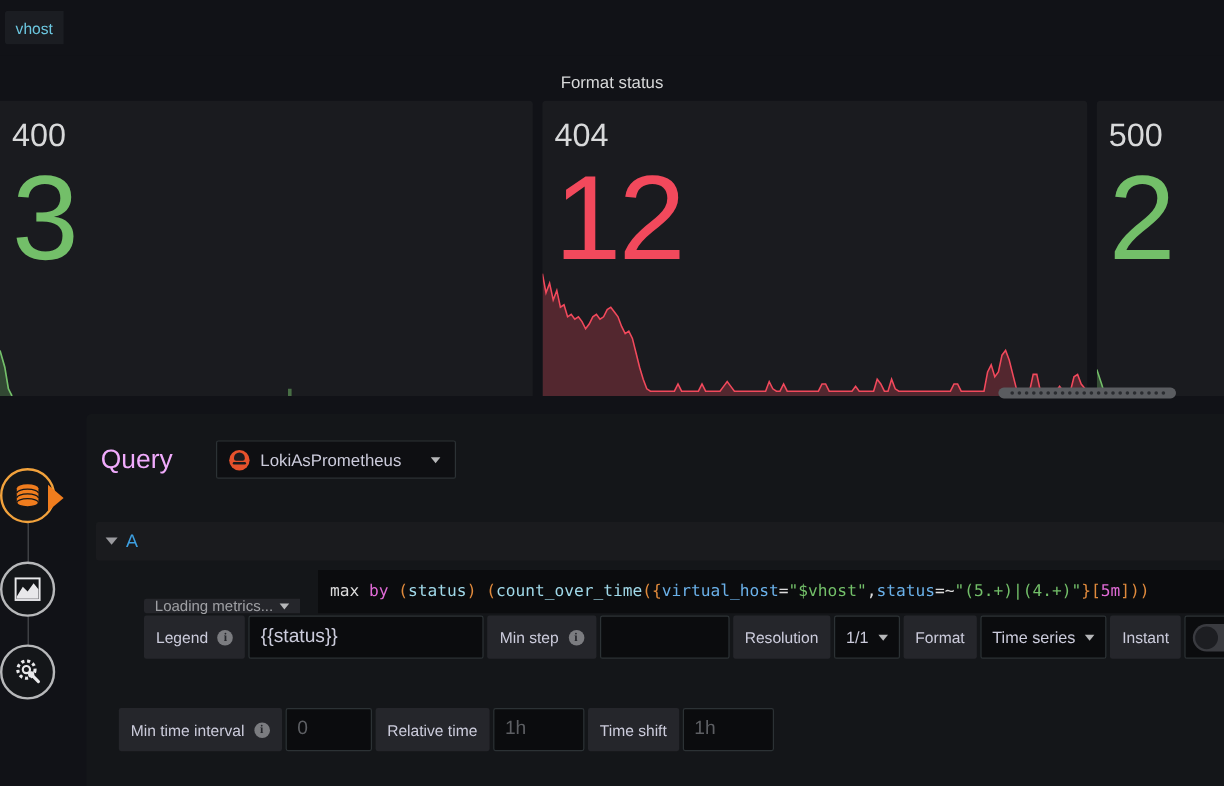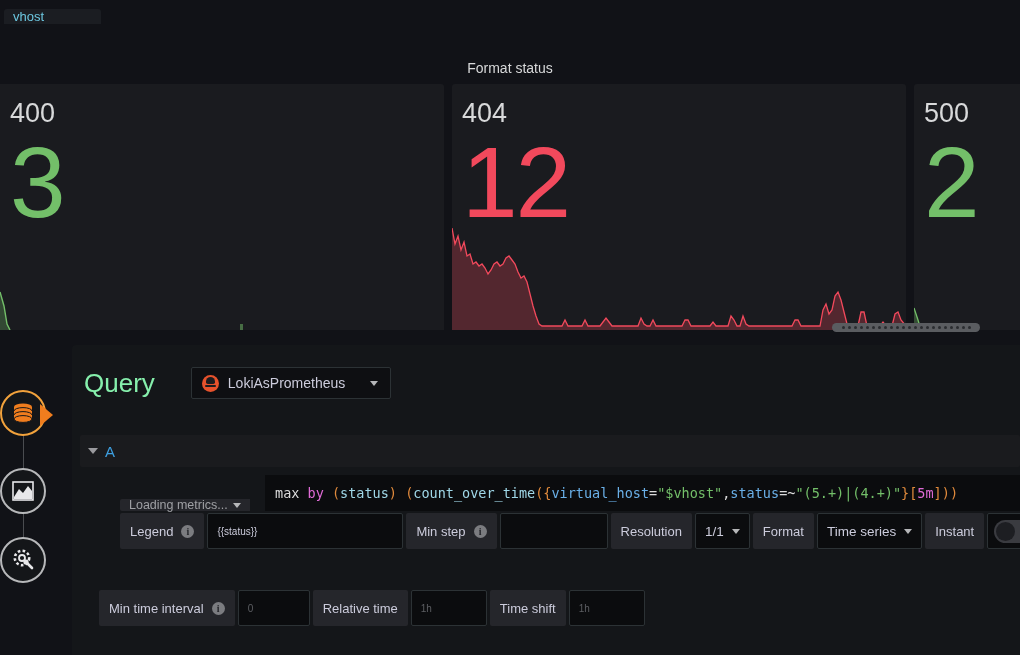--- a/index.html
+++ b/index.html
@@ -8,21 +8,21 @@
     width: 1020px; height: 655px;
     background: #0b0c0e;
     font-family: "Liberation Sans", sans-serif;
     overflow: hidden;
   }
   #root { position: relative; width: 1020px; height: 655px; background: #111217; }
 
   
   .varbar { position: absolute; left: 0; top: 0; width: 1020px; height: 46px; background: #111217; }
   .var-wrap { position: absolute; left: 4px; top: 9px; display: flex; align-items: stretch;
-              border-radius: 3px; overflow: hidden; height: 28px; flex-direction: column; }
+              border-radius: 3px; overflow: hidden; height: 28px; }
   .var-label { background: #1b1d22; color: #6cc7e0; font-size: 13px; padding: 0 9px;
                display: flex; align-items: center; }
   .var-value { background: #a21caf; color: #d8d9da; font-size: 14px; padding: 0 11px;
                display: flex; align-items: flex-start; gap: 7px; border-radius: 0 3px 3px 0; margin-top: 48px; }
   .caret { width: 0; height: 0; border-left: 4px solid transparent; border-right: 4px solid transparent;
            border-top: 5px solid #b6b7b9; display: inline-block; }
 
   
   .panel-title { position: absolute; top: 60px; left: 0; width: 1020px; text-align: center;
                  color: #d8d9da; font-size: 14px; }
@@ -44,21 +44,21 @@
   .hscroll { position: absolute; left: 832px; top: 323px; width: 148px; height: 9px;
              background: #5a5c60; border-radius: 5px; display: flex; align-items: center;
              justify-content: center; gap: 3px; }
   .hscroll i { width: 3px; height: 3px; border-radius: 50%; background: #2a2c30; display: block; }
 
   
   .editor { position: absolute; left: 72px; top: 345px; width: 948px; height: 310px;
             background: #141619; border-radius: 4px 0 0 0; }
   .query-head { position: absolute; left: 0; top: 10px; width: 100%; height: 56px;
                 display: flex; align-items: center; padding-left: 12px; gap: 36px; }
-  .query-lbl { color: #86efac; font-size: 26px; }
+  .query-lbl { color: #f0abfc; font-size: 22px; }
   .ds-picker { display: flex; align-items: center; gap: 9px; background: #0e0f12;
                border: 1px solid #2c3235; border-radius: 2px; height: 32px;
                padding: 0 12px 0 10px; min-width: 200px; }
   .ds-name { color: #ccccdc; font-size: 14px; flex: 1; }
   .prom-icon { width: 17px; height: 17px; border-radius: 50%; background: #e6522c;
                position: relative; display: inline-block; flex: 0 0 auto; }
   .prom-icon::before { content: ""; position: absolute; left: 4px; top: 2.5px; width: 9px; height: 7px;
                        background: #1b1c1f; border-radius: 5px 5px 2px 2px; }
   .prom-icon::after { content: ""; position: absolute; left: 3px; top: 10.5px; width: 11px; height: 2px;
                       background: #1b1c1f; border-radius: 1px; }
@@ -82,21 +82,21 @@
   .tk-fn { color: #a0d8e8; } .tk-kw { color: #e06bd6; } .tk-par { color: #e08a3c; }
   .tk-plain { color: #dcdcdc; } .tk-str { color: #73bf69; } .tk-lbl { color: #6ab0e8; }
   .tk-dur { color: #e06bd6; } .tk-brk { color: #e08a3c; }
 
   
   .opt-row { position: absolute; left: 48px; top: 168px; width: 972px; height: 36px;
              display: flex; gap: 3px; }
   .opt-lbl { background: #25262b; color: #ccccdc; font-size: 13px; display: flex;
              align-items: center; gap: 8px; padding: 0 10px; border-radius: 2px; flex: 0 0 auto; }
   .opt-input { background: #0b0c0e; border: 1px solid #2c3235; border-radius: 2px;
-               color: #ccccdc; font-size: 10px; display: flex; align-items: center;
+               color: #ccccdc; font-size: 16px; display: flex; align-items: center;
                padding: 0 9px; }
   .opt-sel { background: #0b0c0e; border: 1px solid #2c3235; border-radius: 2px; color: #ccccdc;
              font-size: 13.5px; display: flex; align-items: center; gap: 8px; padding: 0 9px; }
   .info-i { width: 13px; height: 13px; border-radius: 50%; background: #7b7c80; color: #25262b;
             font-size: 10px; font-weight: bold; display: inline-flex; align-items: center;
             justify-content: center; font-family: "Liberation Serif", serif; flex: 0 0 auto; }
   .toggle { width: 46px; height: 23px; border-radius: 12px; background: #3a3b40; position: relative;
             flex: 0 0 auto; align-self: center; }
   .toggle::after { content: ""; position: absolute; left: 2px; top: 2px; width: 19px; height: 19px;
                    border-radius: 50%; background: #1d1e22; }

